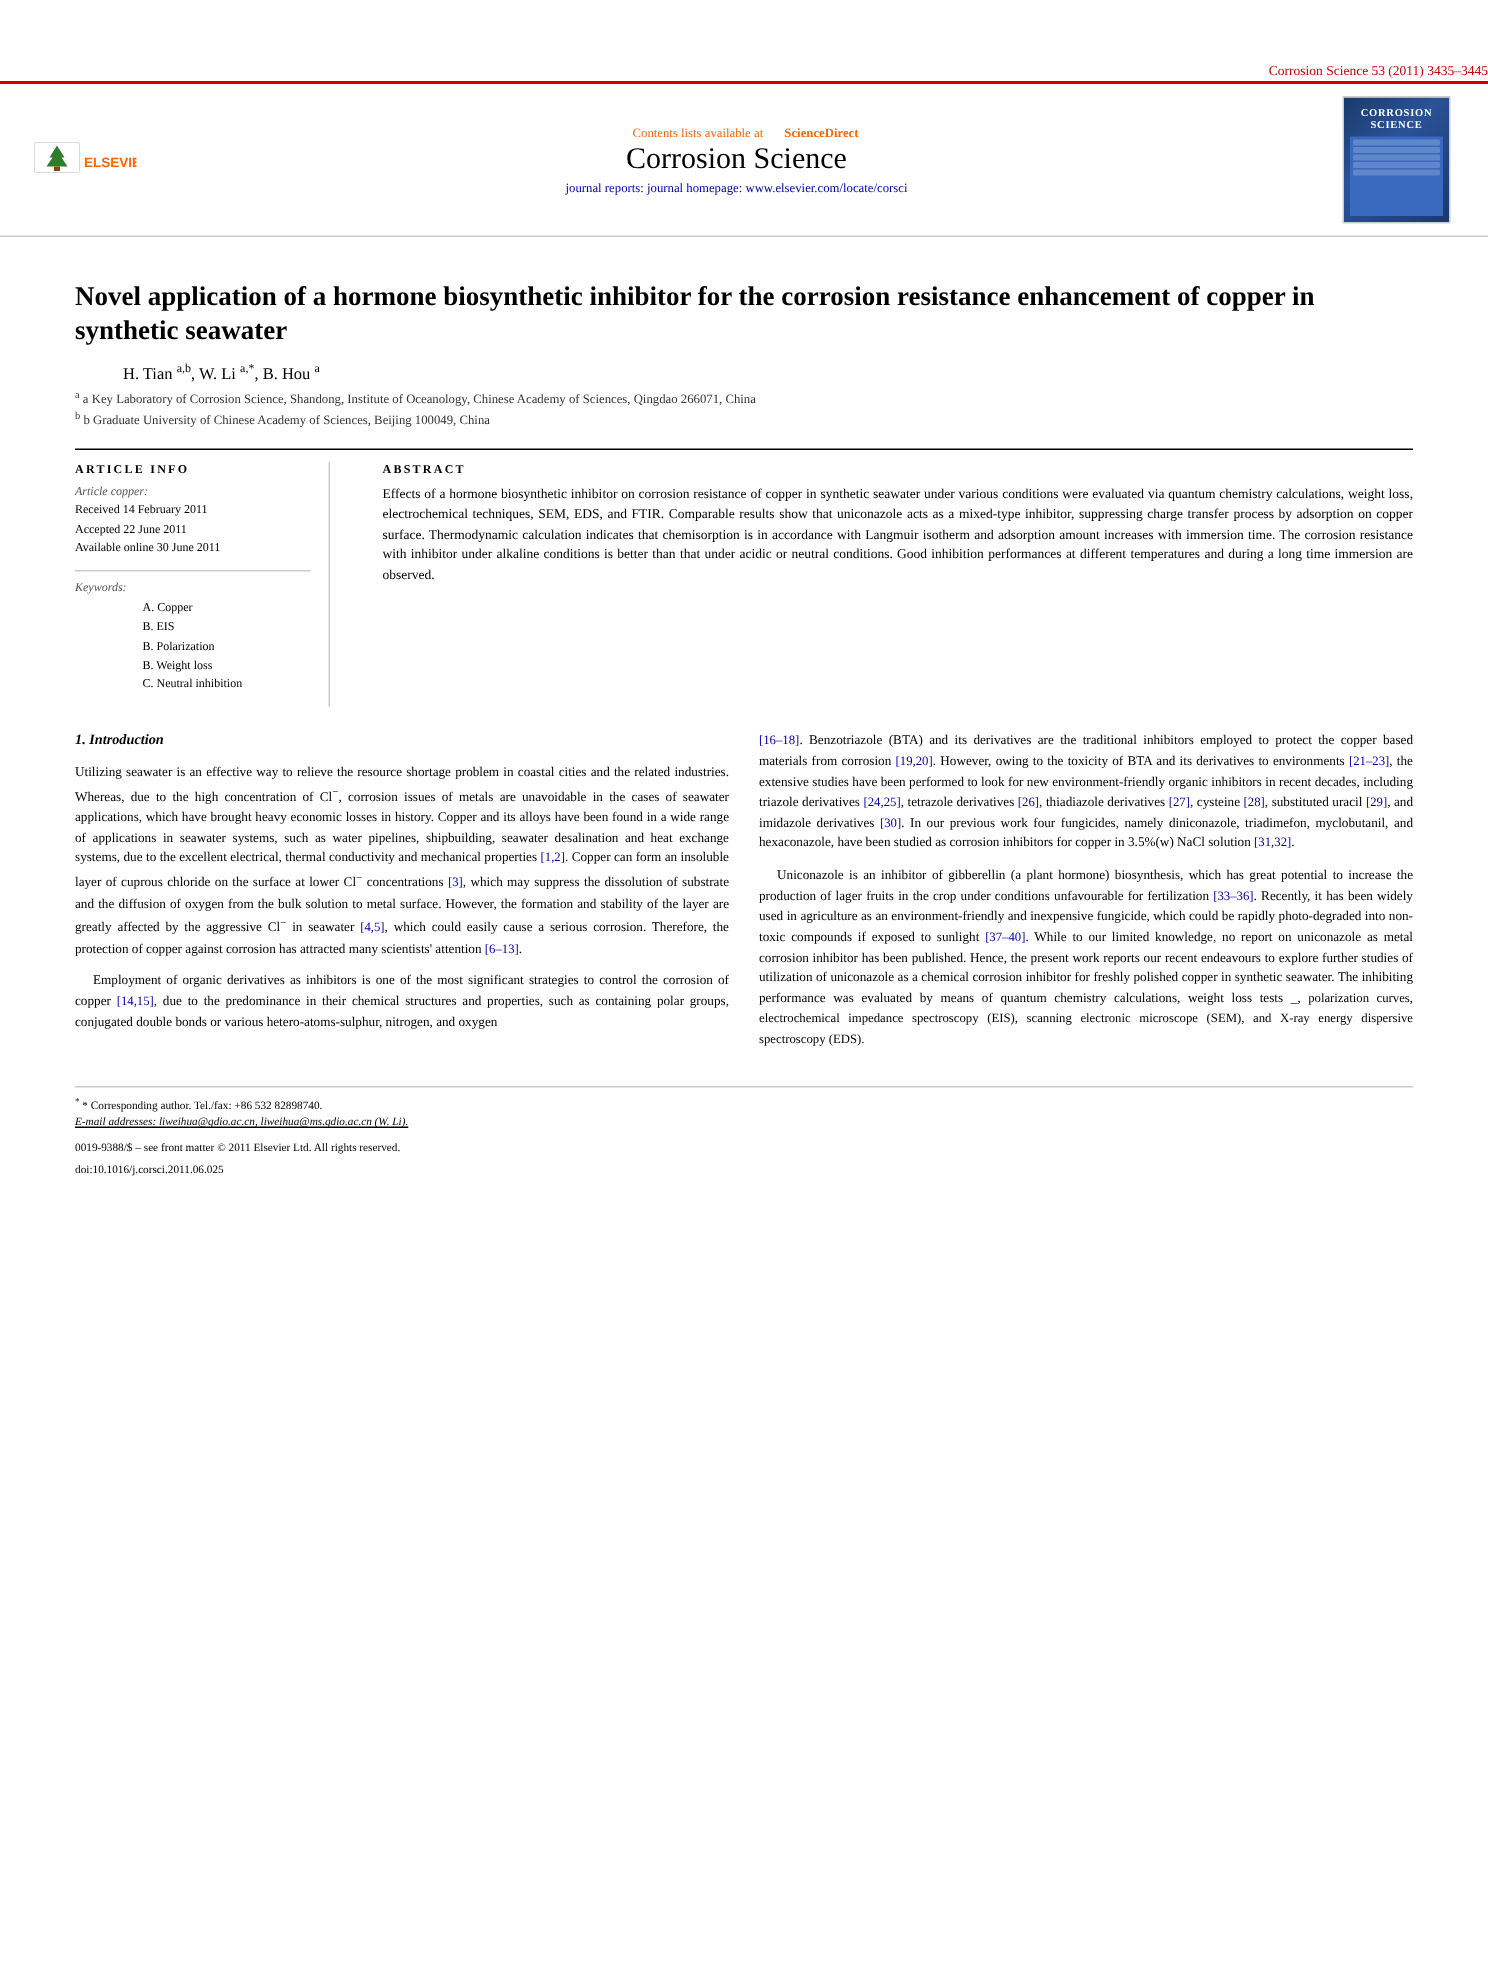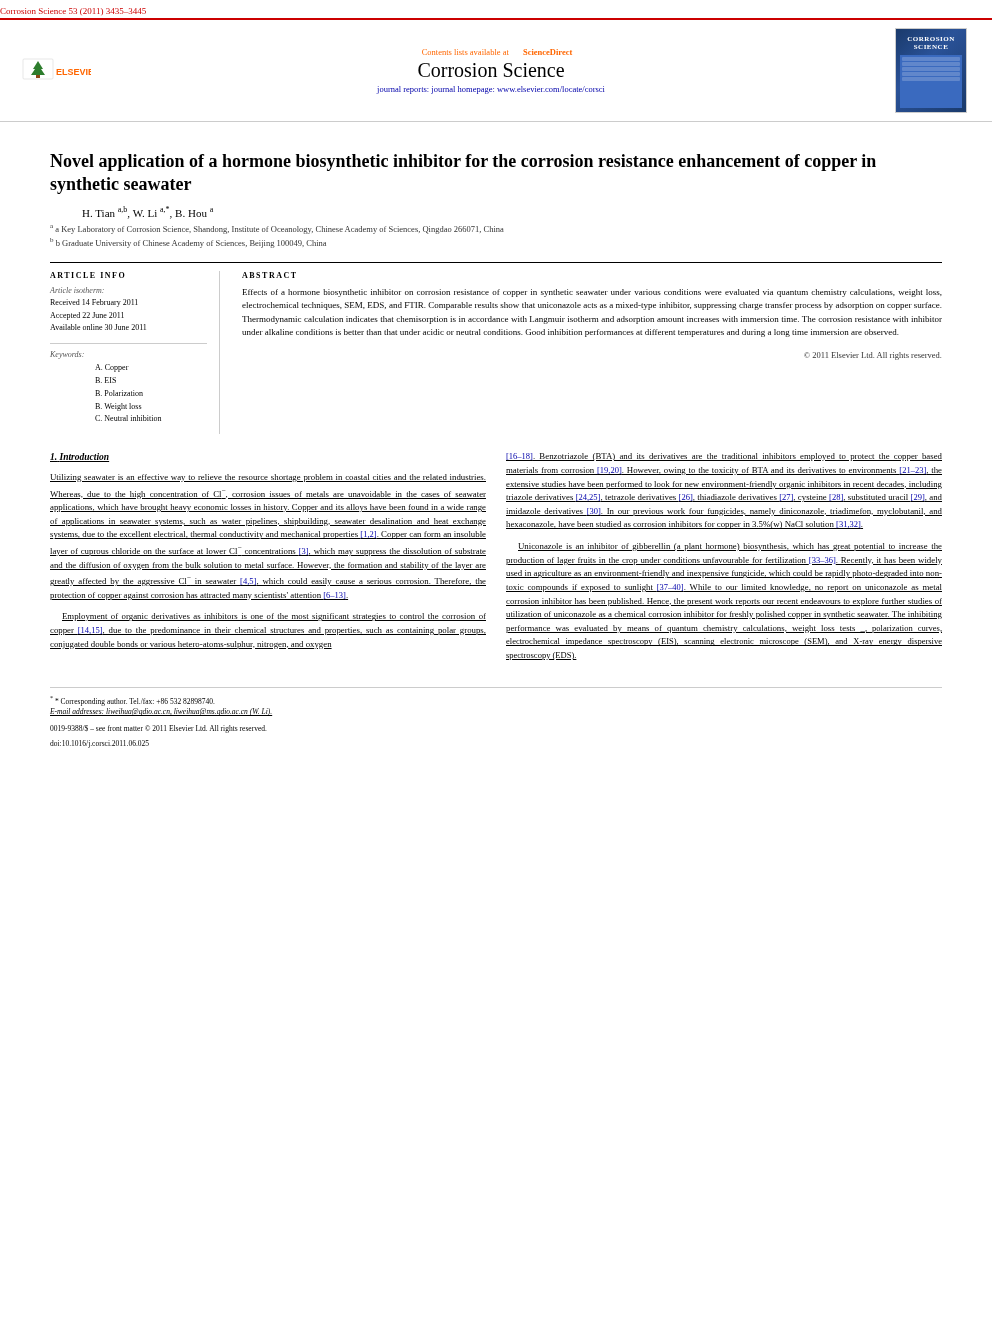--- a/index.html
+++ b/index.html
@@ -6,24 +6,25 @@
     body {
       background: #fff;
       font-family: 'Times New Roman', Times, serif;
       font-size: 10px;
       color: #000;
       width: 992px;
       min-height: 1323px;
     }
 
     .top-bar {
-      text-align: left;
+      text-align: right;
       padding: 6px 0 2px 0;
       font-size: 9px;
       color: #c00;
+      margin-top: 36px;
     }
 
     .journal-header {
       border-top: 2px solid #c00;
       border-bottom: 1px solid #ccc;
       display: flex;
       align-items: center;
       padding: 8px 16px;
       gap: 10px;
     }
@@ -160,21 +161,21 @@
       margin-bottom: 12px;
       line-height: 1.4;
     }
 
     .affiliations sup {
       font-size: 7px;
     }
 
     .article-body {
       display: flex;
-      gap: 22px;
+      gap: 35px;
       border-top: 1px solid #000;
       padding-top: 8px;
       margin-top: 6px;
     }
 
     .article-info {
       width: 170px;
       min-width: 170px;
       border-right: 1px solid #ccc;
       padding-right: 12px;
@@ -257,21 +258,20 @@
       gap: 20px;
       margin-top: 16px;
     }
 
     .body-col {
       flex: 1;
       font-size: 8.8px;
       color: #000;
       line-height: 1.55;
       text-align: justify;
-      text-decoration: underline;
     }
 
     .section-title {
       font-size: 9.5px;
       font-weight: bold;
       color: #000;
       margin-bottom: 6px;
       font-style: italic;
     }
 
@@ -371,42 +371,41 @@
     <div><sup>a</sup> <span>a Key Laboratory of Corrosion Science, Shandong, Institute of Oceanology, Chinese Academy of Sciences, Qingdao 266071, China</span></div>
     <div><sup>b</sup> <span>b Graduate University of Chinese Academy of Sciences, Beijing 100049, China</span></div>
   </div>
 
   <div class="article-body">
 
     <div class="article-info">
       <div class="article-info-title">ARTICLE INFO</div>
 
       <div class="info-section">
-        <div class="info-label">Article isotherm:</div>
+        <div class="info-label">Article copper:</div>
         <div class="info-dates">Received 14 February 2011</div>
         <div class="info-dates">Accepted 22 June 2011</div>
         <div class="info-dates">Available online 30 June 2011</div>
       </div>
 
       <hr class="info-divider">
 
       <div class="info-section">
         <div class="keywords-label">Keywords:</div>
         <div class="keyword-item">A. Copper</div>
         <div class="keyword-item">B. EIS</div>
         <div class="keyword-item">B. Polarization</div>
         <div class="keyword-item">B. Weight loss</div>
         <div class="keyword-item">C. Neutral inhibition</div>
       </div>
     </div>
 
     <div class="abstract-section">
       <div class="abstract-title">ABSTRACT</div>
       <div class="abstract-text">Effects of a hormone biosynthetic inhibitor on corrosion resistance of copper in synthetic seawater under various conditions were evaluated via quantum chemistry calculations, weight loss, electrochemical techniques, SEM, EDS, and FTIR. Comparable results show that uniconazole acts as a mixed-type inhibitor, suppressing charge transfer process by adsorption on copper surface. Thermodynamic calculation indicates that chemisorption is in accordance with Langmuir isotherm and adsorption amount increases with immersion time. The corrosion resistance with inhibitor under alkaline conditions is better than that under acidic or neutral conditions. Good inhibition performances at different temperatures and during a long time immersion are observed.</div>
-      <div class="copyright">© 2011 Elsevier Ltd. All rights reserved.</div>
     </div>
 
   </div>
 
   <div class="body-columns">
 
     <div class="body-col">
       <div class="section-title">
         <span>1.</span> <span>Introduction</span>
       </div>

